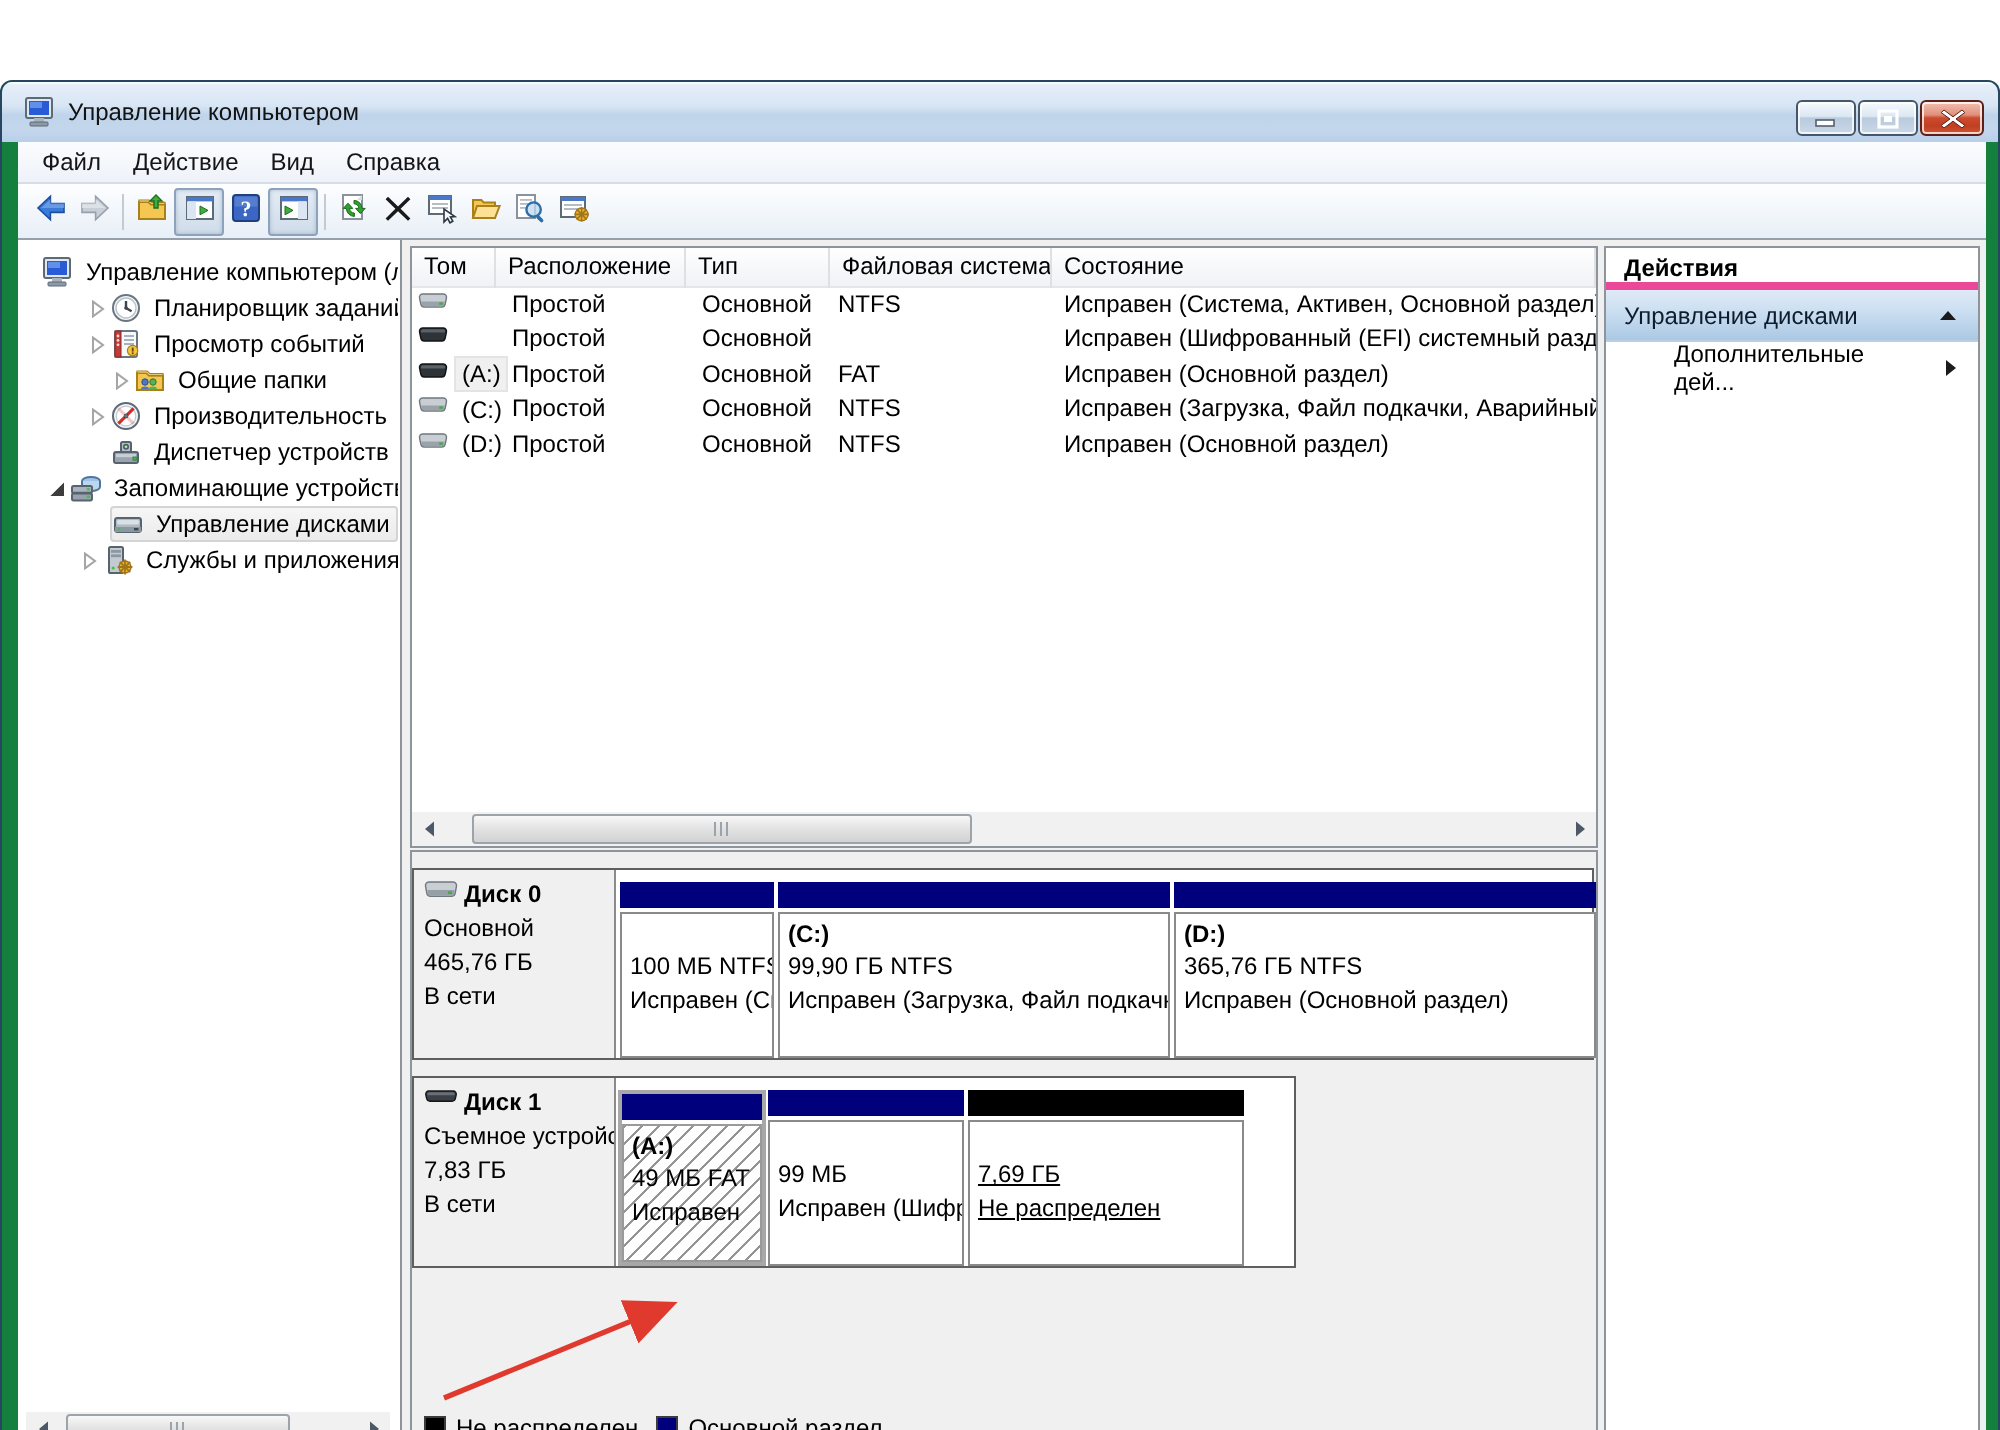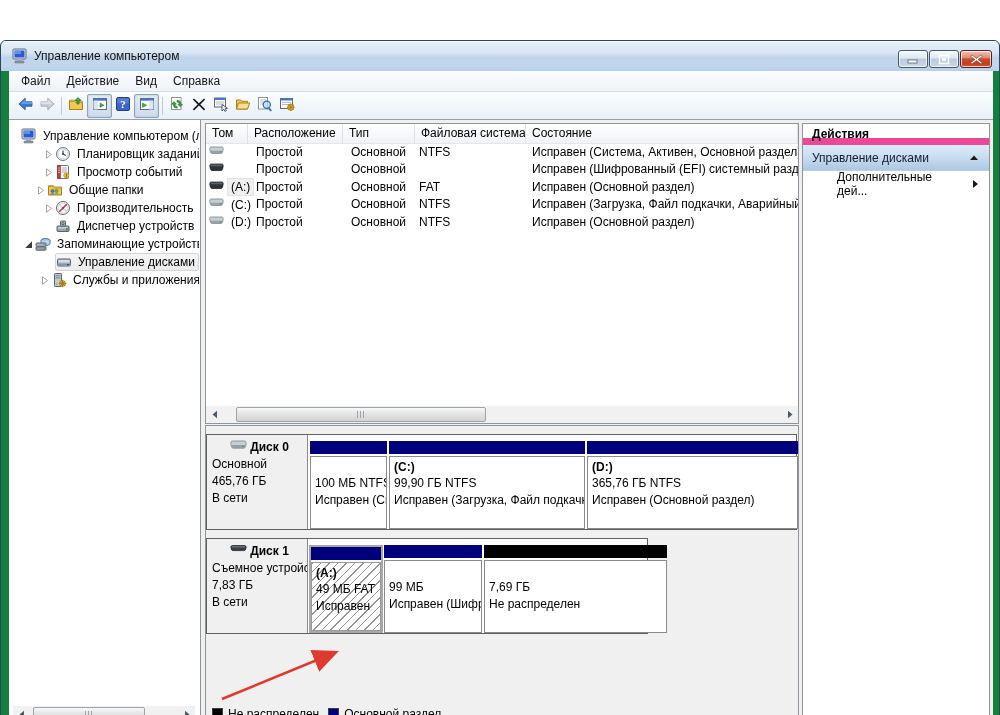--- a/index.html
+++ b/index.html
@@ -69,21 +69,21 @@
   .vname{margin-left:4px;padding:0 3px;height:16px;line-height:16px;}
   .vname.sel{background:#f0f0f0;box-shadow:0 0 0 1px #e4e4e4;}
   .vico{flex:none;}
 
   
   .graphbox{position:absolute;left:204px;top:384px;width:594px;height:300px;background:#f0f0f0;
     border:1px solid #8e949c;border-top:1px solid #8e949c;overflow:hidden;}
   .disk{position:absolute;border:1px solid #5f5f5f;background:#fff;display:flex;}
   .dh{width:101px;flex:none;background:#f0f0f0;border-right:1px solid #8b8b8b;padding:4px 0 0 5px;
     overflow:hidden;white-space:nowrap;}
-  .dh .l{height:17px;line-height:17px;overflow:hidden;white-space:nowrap;justify-content:center;}
+  .dh .l{height:17px;line-height:17px;overflow:hidden;white-space:nowrap;}
   .dh .nm{font-weight:bold;display:flex;align-items:center;}
   .dh .nm svg{margin-right:3px;flex:none;}
   .parts{flex:1;display:flex;padding:6px 1px 0 1px;}
   .part{flex:none;margin:0 1px;display:flex;flex-direction:column;}
   .band{height:13px;flex:none;}
   .pgap{height:2px;flex:none;}
   .pbody{flex:1;border:1px solid #8a8a8a;background:#fff;padding:2px 0 0 4px;overflow:hidden;}
   .pbody .l{height:16.3px;line-height:16.3px;white-space:nowrap;overflow:hidden;}
   .pbody .t{font-weight:bold;}
   .part.sel{border:2px solid #a8a8a8;margin:0;}
@@ -92,21 +92,21 @@
 
   .legend{position:absolute;left:0;right:0;bottom:0;height:21px;background:#f0f0f0;display:flex;
     align-items:center;padding-left:6px;}
   .lgsq{width:11px;height:11px;border:1px solid #3c3c3c;flex:none;}
   .lglabel{margin:0 9px 0 5px;}
   .arrowsvg{position:absolute;left:0;top:0;pointer-events:none;}
 
   
   .actionspanel{position:absolute;left:801px;top:82px;width:188px;height:601px;background:#fff;
     border:1px solid #8e949c;}
-  .ap-header{height:21px;line-height:21px;font-weight:bold;padding-left:9px;border-bottom:7px solid #ec4899;}
+  .ap-header{height:21px;line-height:21px;font-weight:bold;padding-left:9px;border-bottom:4px solid #ec4899;}
   .ap-group{height:26px;display:flex;align-items:center;padding:0 10px 0 9px;
     background:linear-gradient(#dfeaf6,#cadef1 45%,#abc8e4);border-bottom:1px solid #b9cfe5;}
   .ap-group .lbl{flex:1;color:#0f1c2b;}
   .ap-item{height:26px;display:flex;align-items:center;padding:0 10px 0 34px;gap:12px;}
   .ap-item .lbl{flex:1;}
 
   
   .statusbar{position:absolute;left:8px;top:684px;width:984px;height:22px;background:#f0eeed;
     border-top:1px solid #9ba1a8;}
   .statusbar .sdiv{position:absolute;left:896px;top:3px;bottom:3px;width:1px;background:#d4d0cd;}
@@ -294,21 +294,21 @@
                 <rect x="7" y="3.5" width="5" height="1" fill="#a9b2bc"></rect>
                 <rect x="7" y="5.5" width="5" height="1" fill="#a9b2bc"></rect>
                 <rect x="7" y="7.5" width="5" height="1" fill="#a9b2bc"></rect>
                 <circle cx="11.3" cy="11.3" r="2.6" fill="#f6c53d" stroke="#a8811b" stroke-width="0.6"></circle>
                 <rect x="10.9" y="9.8" width="0.9" height="2" fill="#5c4708"></rect>
                 <rect x="10.9" y="12.2" width="0.9" height="0.9" fill="#5c4708"></rect>
               </svg></span>
             <span class="tlabel">Просмотр событий</span>
           </span>
         </div>
-        <div class="trow" style="padding-left: 24px;">
+        <div class="trow" style="padding-left: 44px;">
           <span class="texp">
             <svg width="9" height="9" viewBox="0 0 9 9">
               <path d="M2.5 0.8 L7.5 4.5 L2.5 8.2 Z" fill="#fff" stroke="#a5a5a5"></path>
             </svg>
           </span>
           <span class="tsel">
             <span class="tico"><svg width="16" height="16" viewBox="0 0 16 16">
                 <path d="M1.5 4.5 L1.5 13 L14.5 13 L14.5 5.8 L7.5 5.8 L6.2 4.5 Z" fill="#f4c753" stroke="#a8811b"></path>
                 <path d="M1.5 4.5 L6.2 4.5 L7.5 5.8 L14.5 5.8 L14.5 4.8 L7.9 4.8 L6.6 3.5 L1.5 3.5 Z" fill="#fce194" stroke="#a8811b" stroke-width="0.6"></path>
                 <circle cx="5.5" cy="9" r="1.6" fill="#4a77c9" stroke="#2c4f90" stroke-width="0.5"></circle>
@@ -585,21 +585,21 @@
             </div>
             <div class="part" style="width: 98px;">
               <div class="band" style="background: rgb(0, 0, 125);"></div>
               <div class="pgap"></div>
               <div class="pbody">
                 <div class="l t"></div>
                 <div class="l">99 МБ</div>
                 <div class="l">Исправен (Шифрованный (EFI) системный раздел)</div>
               </div>
             </div>
-            <div class="part" style="width: 183px;">
+            <div class="part" style="width: 138px; text-decoration: underline;">
               <div class="band" style="background: rgb(0, 0, 0);"></div>
               <div class="pgap"></div>
               <div class="pbody">
                 <div class="l t"></div>
                 <div class="l">7,69 ГБ</div>
                 <div class="l">Не распределен</div>
               </div>
             </div>
           </div>
         </div>

